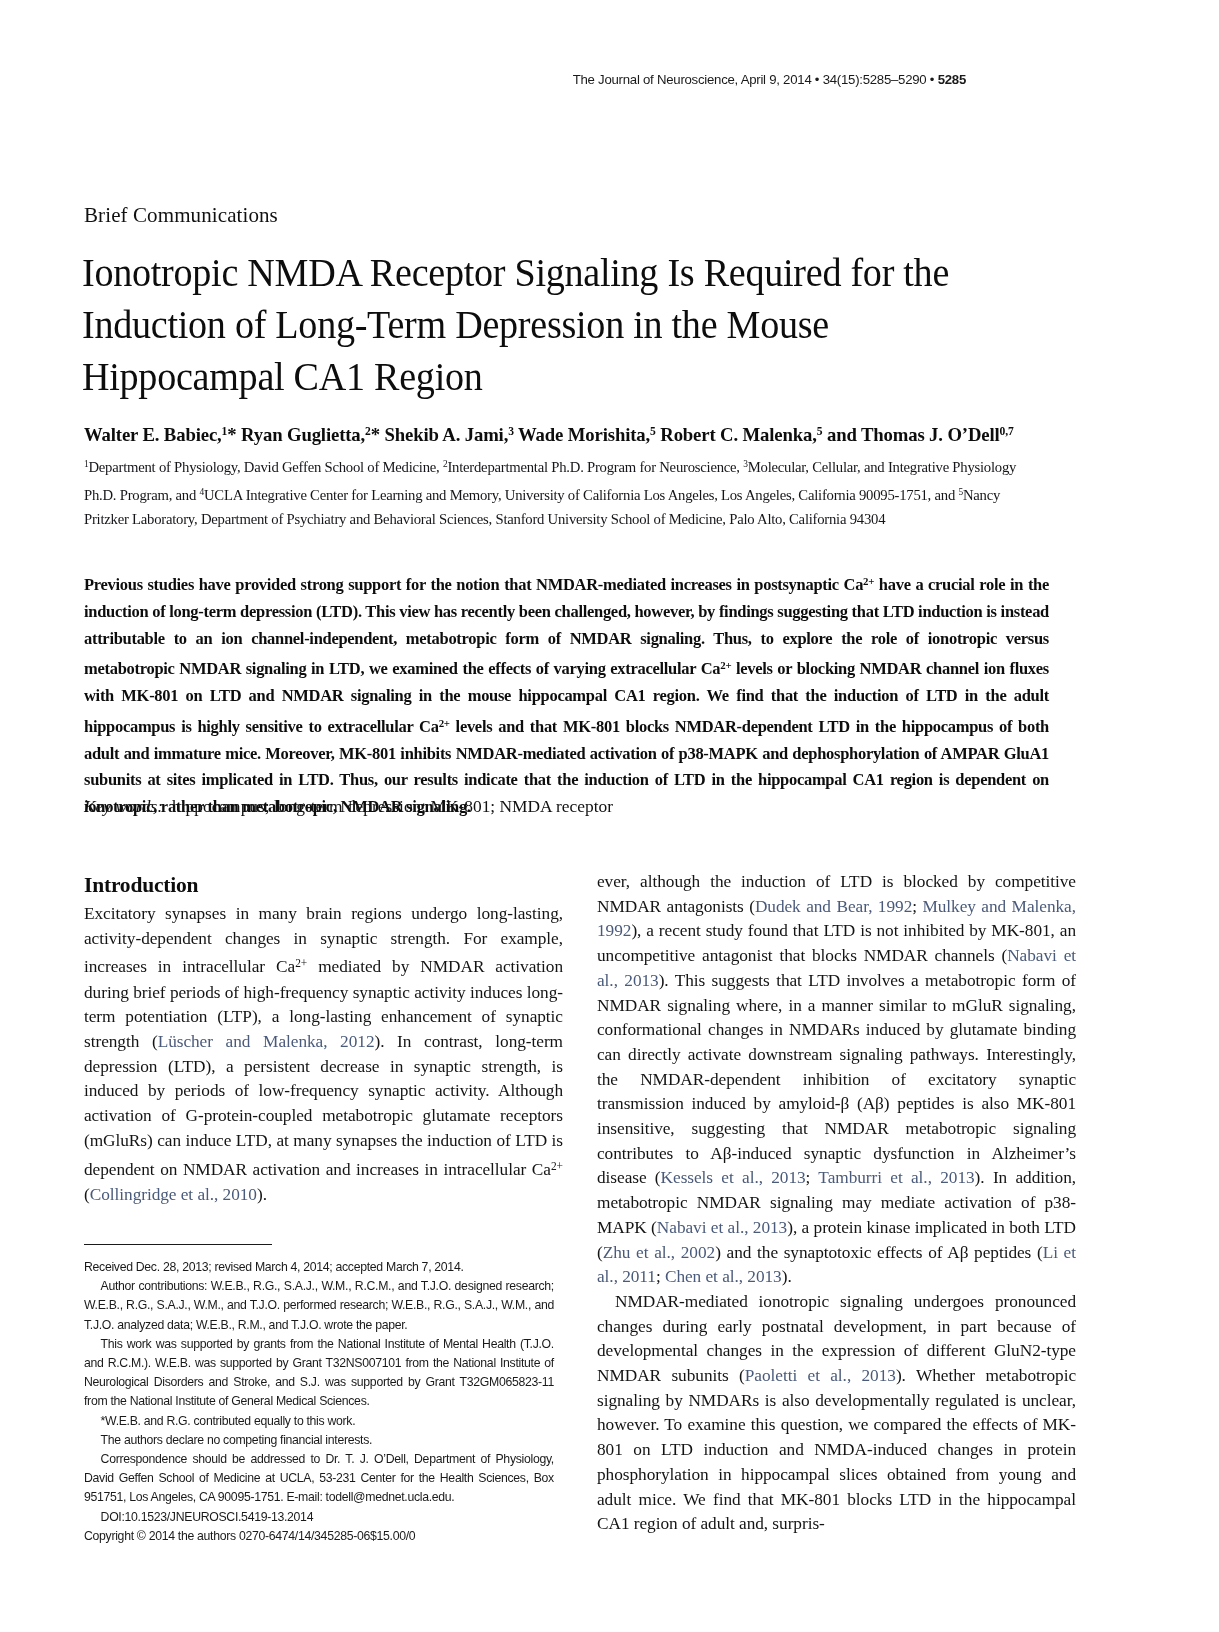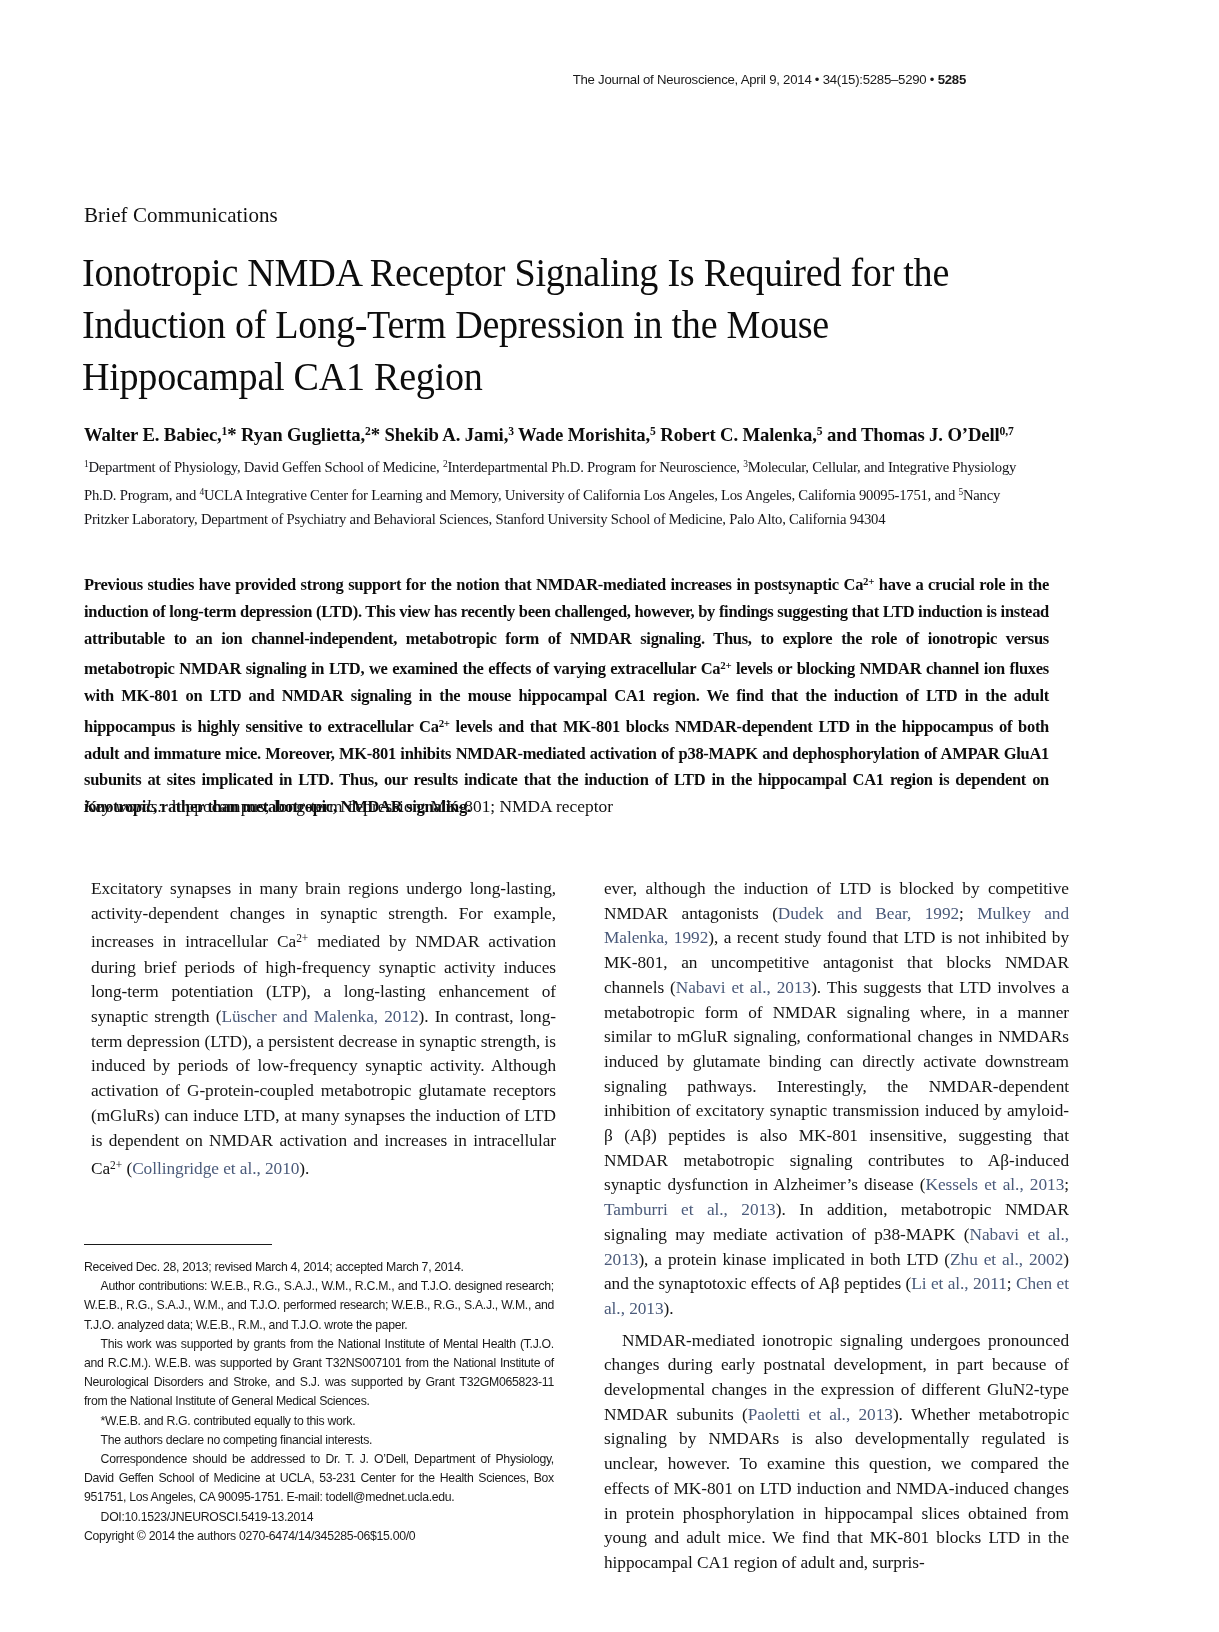--- a/index.html
+++ b/index.html
@@ -134,21 +134,21 @@
   .col-right { left: 597px; }
 
   .col h2 {
     margin: 0 0 2px 0;
     font-size: 21.5px;
     line-height: 30px;
     font-weight: bold;
     letter-spacing: -0.2px;
     color: #0d0d0d;
   }
-  .col p { margin: 7px; text-indent: 0; }
+  .col p { margin: 0; text-indent: 0; }
   .col p + p { text-indent: 18px; }
   .col sup { font-size: 0.66em; vertical-align: 0.48em; }
   .cite { color: #4a5a7a; }
 
   
   .rule {
     position: absolute;
     left: 84px;
     top: 1244px;
     width: 188px;
@@ -190,20 +190,21 @@
 
   <div class="affil"><sup>1</sup>Department of Physiology, David Geffen School of Medicine, <sup>2</sup>Interdepartmental Ph.D. Program for Neuroscience, <sup>3</sup>Molecular, Cellular, and Integrative Physiology Ph.D. Program, and <sup>4</sup>UCLA Integrative Center for Learning and Memory, University of California Los Angeles, Los Angeles, California 90095-1751, and <sup>5</sup>Nancy Pritzker Laboratory, Department of Psychiatry and Behavioral Sciences, Stanford University School of Medicine, Palo Alto, California 94304</div>
 
   <div class="abstract">Previous studies have provided strong support for the notion that NMDAR-mediated increases in postsynaptic Ca<sup>2+</sup> have a crucial role in the induction of long-term depression (LTD). This view has recently been challenged, however, by findings suggesting that LTD induction is instead attributable to an ion channel-independent, metabotropic form of NMDAR signaling. Thus, to explore the role of ionotropic versus metabotropic NMDAR signaling in LTD, we examined the effects of varying extracellular Ca<sup>2+</sup> levels or blocking NMDAR channel ion fluxes with MK-801 on LTD and NMDAR signaling in the mouse hippocampal CA1 region. We find that the induction of LTD in the adult hippocampus is highly sensitive to extracellular Ca<sup>2+</sup> levels and that MK-801 blocks NMDAR-dependent LTD in the hippocampus of both adult and immature mice. Moreover, MK-801 inhibits NMDAR-mediated activation of p38-MAPK and dephosphorylation of AMPAR GluA1 subunits at sites implicated in LTD. Thus, our results indicate that the induction of LTD in the hippocampal CA1 region is dependent on ionotropic, rather than metabotropic, NMDAR signaling.</div>
 
   <div class="keywords">
     <span class="kw-lbl">Key words:</span><span class="kw-val">hippocampus; long-term depression; MK-801; NMDA receptor</span>
   </div>
 
   <div class="col col-left">
+    <h2>Introduction</h2>
     <p>Excitatory synapses in many brain regions undergo long-lasting, activity-dependent changes in synaptic strength. For example, increases in intracellular Ca<sup>2+</sup> mediated by NMDAR activation during brief periods of high-frequency synaptic activity induces long-term potentiation (LTP), a long-lasting enhancement of synaptic strength (<span class="cite">Lüscher and Malenka, 2012</span>). In contrast, long-term depression (LTD), a persistent decrease in synaptic strength, is induced by periods of low-frequency synaptic activity. Although activation of G-protein-coupled metabotropic glutamate receptors (mGluRs) can induce LTD, at many synapses the induction of LTD is dependent on NMDAR activation and increases in intracellular Ca<sup>2+</sup> (<span class="cite">Collingridge et al., 2010</span>).</p>
   </div>
 
   <div class="col col-right">
     <p>ever, although the induction of LTD is blocked by competitive NMDAR antagonists (<span class="cite">Dudek and Bear, 1992</span>; <span class="cite">Mulkey and Malenka, 1992</span>), a recent study found that LTD is not inhibited by MK-801, an uncompetitive antagonist that blocks NMDAR channels (<span class="cite">Nabavi et al., 2013</span>). This suggests that LTD involves a metabotropic form of NMDAR signaling where, in a manner similar to mGluR signaling, conformational changes in NMDARs induced by glutamate binding can directly activate downstream signaling pathways. Interestingly, the NMDAR-dependent inhibition of excitatory synaptic transmission induced by amyloid-β (Aβ) peptides is also MK-801 insensitive, suggesting that NMDAR metabotropic signaling contributes to Aβ-induced synaptic dysfunction in Alzheimer’s disease (<span class="cite">Kessels et al., 2013</span>; <span class="cite">Tamburri et al., 2013</span>). In addition, metabotropic NMDAR signaling may mediate activation of p38-MAPK (<span class="cite">Nabavi et al., 2013</span>), a protein kinase implicated in both LTD (<span class="cite">Zhu et al., 2002</span>) and the synaptotoxic effects of Aβ peptides (<span class="cite">Li et al., 2011</span>; <span class="cite">Chen et al., 2013</span>).</p>
     <p>NMDAR-mediated ionotropic signaling undergoes pronounced changes during early postnatal development, in part because of developmental changes in the expression of different GluN2-type NMDAR subunits (<span class="cite">Paoletti et al., 2013</span>). Whether metabotropic signaling by NMDARs is also developmentally regulated is unclear, however. To examine this question, we compared the effects of MK-801 on LTD induction and NMDA-induced changes in protein phosphorylation in hippocampal slices obtained from young and adult mice. We find that MK-801 blocks LTD in the hippocampal CA1 region of adult and, surpris-</p>
   </div>
 
   <div class="rule"></div>
 

